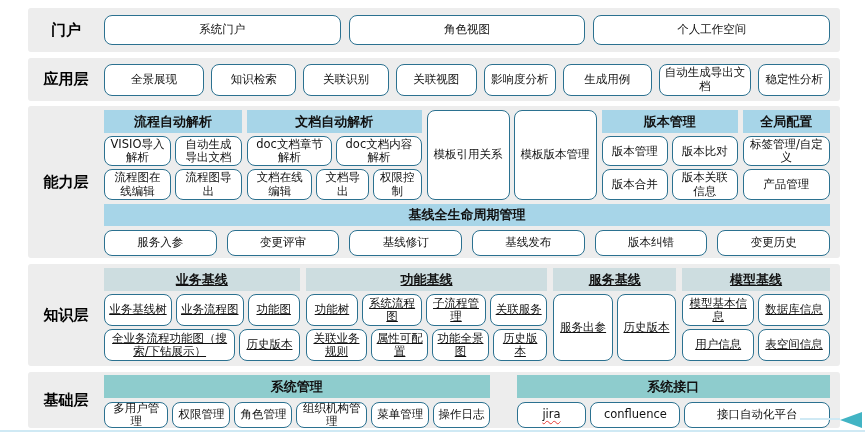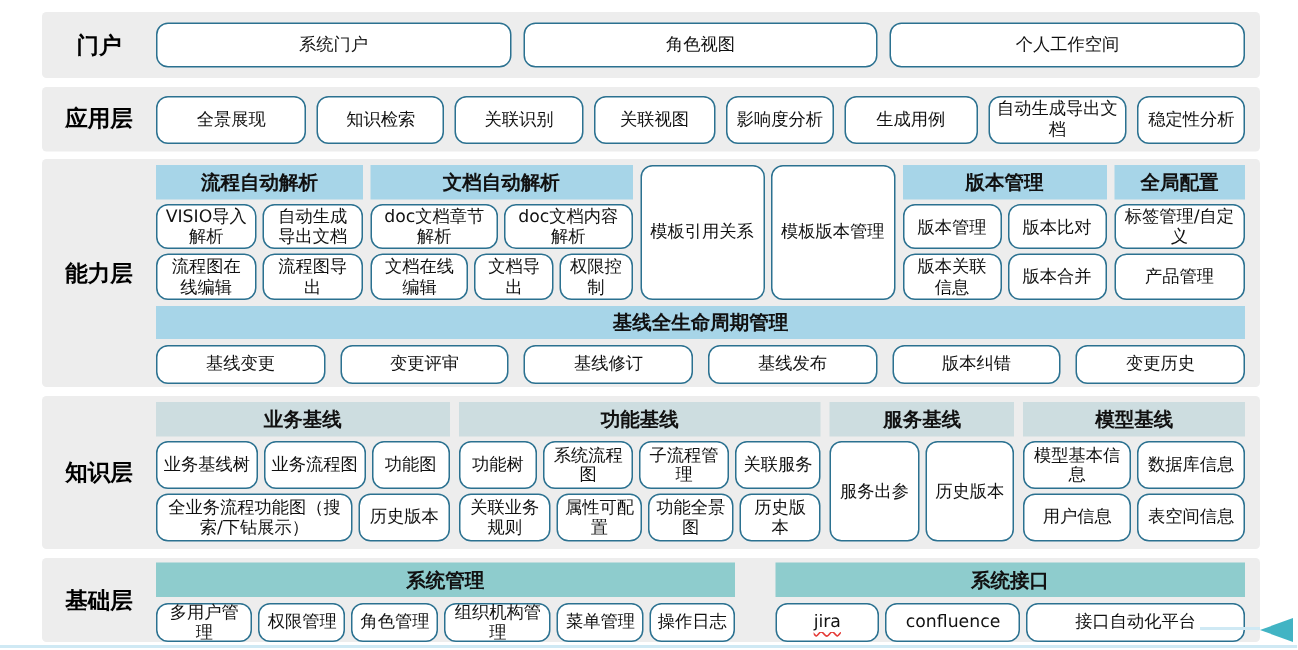--- a/index.html
+++ b/index.html
@@ -35,21 +35,21 @@
   .app-content{gap:7px;}
   .app-content .btn{height:32px;}
   
   .cap-content{display:flex;flex-direction:column;padding:4px 10px 4px 0;gap:4px;}
   .cap-groups{display:flex;gap:5px;height:92px;}
   .cap-group{display:flex;flex-direction:column;gap:3px;min-width:0;}
   .baseline-row{flex:0 0 26px;gap:10px;}
   .baseline-row .btn{flex:1;}
   .baseline-header{height:22px;}
   
-  .kn-content{display:flex;gap:6px;padding:4px 10px 5px 0;}
+  .kn-content{display:flex;gap:6px;padding:4px 10px 5px 0;text-decoration:underline;}
   .kn-group{display:flex;flex-direction:column;gap:3px;min-width:0;}
   
   .fd-content{display:flex;gap:27px;padding:3px 10px 4px 0;}
   .fd-group{display:flex;flex-direction:column;gap:4px;min-width:0;}
   .fd-group .row{flex:0 0 26px;}
   .wavy{text-decoration:underline wavy #e53935;text-decoration-thickness:1px;text-underline-offset:2px;}
   
   .bottom-line{position:absolute;left:0;bottom:1px;width:865px;height:2px;background:#cfe9f4;}
   .arrow-tail{position:absolute;right:25px;bottom:13px;width:40px;height:2px;background:#cfe9f4;}
   .arrow-head{
@@ -122,40 +122,40 @@
           </div>
         </div>
 
         <div class="cap-group" style="flex:148">
           <div class="group-header hdr-blue">版本管理</div>
           <div class="row">
             <div class="btn" style="flex:1">版本管理</div>
             <div class="btn" style="flex:1">版本比对</div>
           </div>
           <div class="row">
+            <div class="btn" style="flex:1">版本合并</div>
             <div class="btn" style="flex:1">版本关联信息</div>
-            <div class="btn" style="flex:1">版本合并</div>
           </div>
         </div>
 
         <div class="cap-group" style="flex:95">
           <div class="group-header hdr-blue">全局配置</div>
           <div class="row">
             <div class="btn" style="flex:1">标签管理/自定义</div>
           </div>
           <div class="row">
             <div class="btn" style="flex:1">产品管理</div>
           </div>
         </div>
 
       </div>
 
       <div class="group-header hdr-blue baseline-header">基线全生命周期管理</div>
       <div class="row baseline-row">
-        <div class="btn">基线变更</div>
+        <div class="btn">服务入参</div>
         <div class="btn">变更评审</div>
         <div class="btn">基线修订</div>
         <div class="btn">基线发布</div>
         <div class="btn">版本纠错</div>
         <div class="btn">变更历史</div>
       </div>
     </div>
   </div>
 
   <div class="band" style="top:264px;height:102px">

